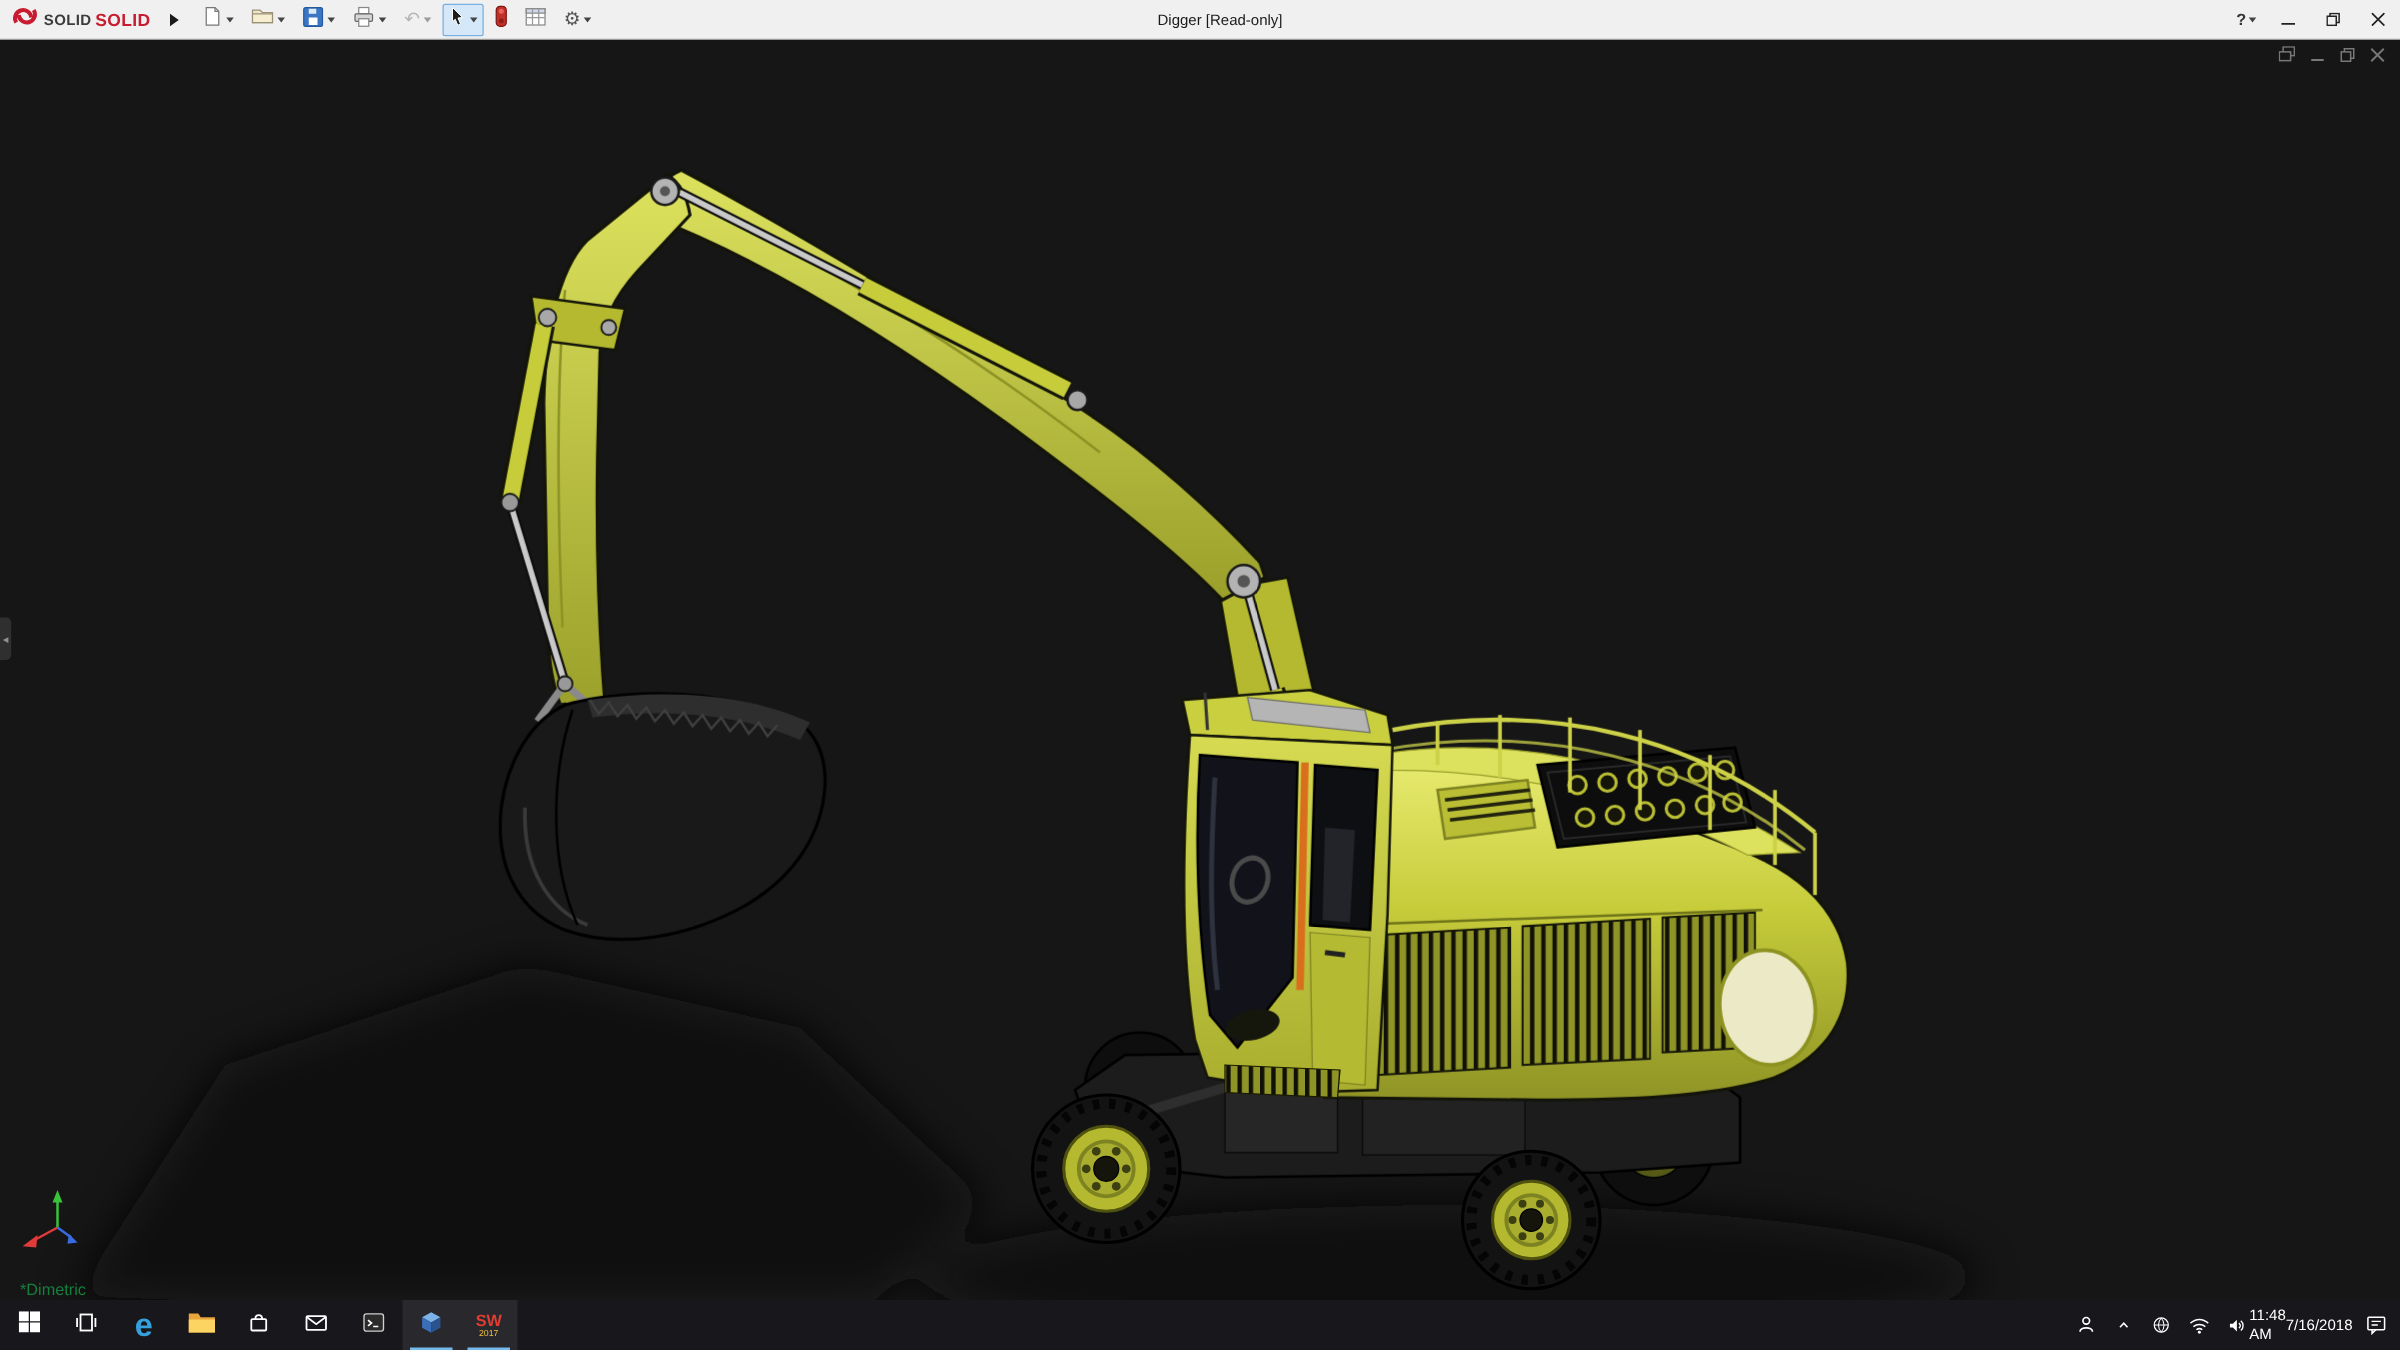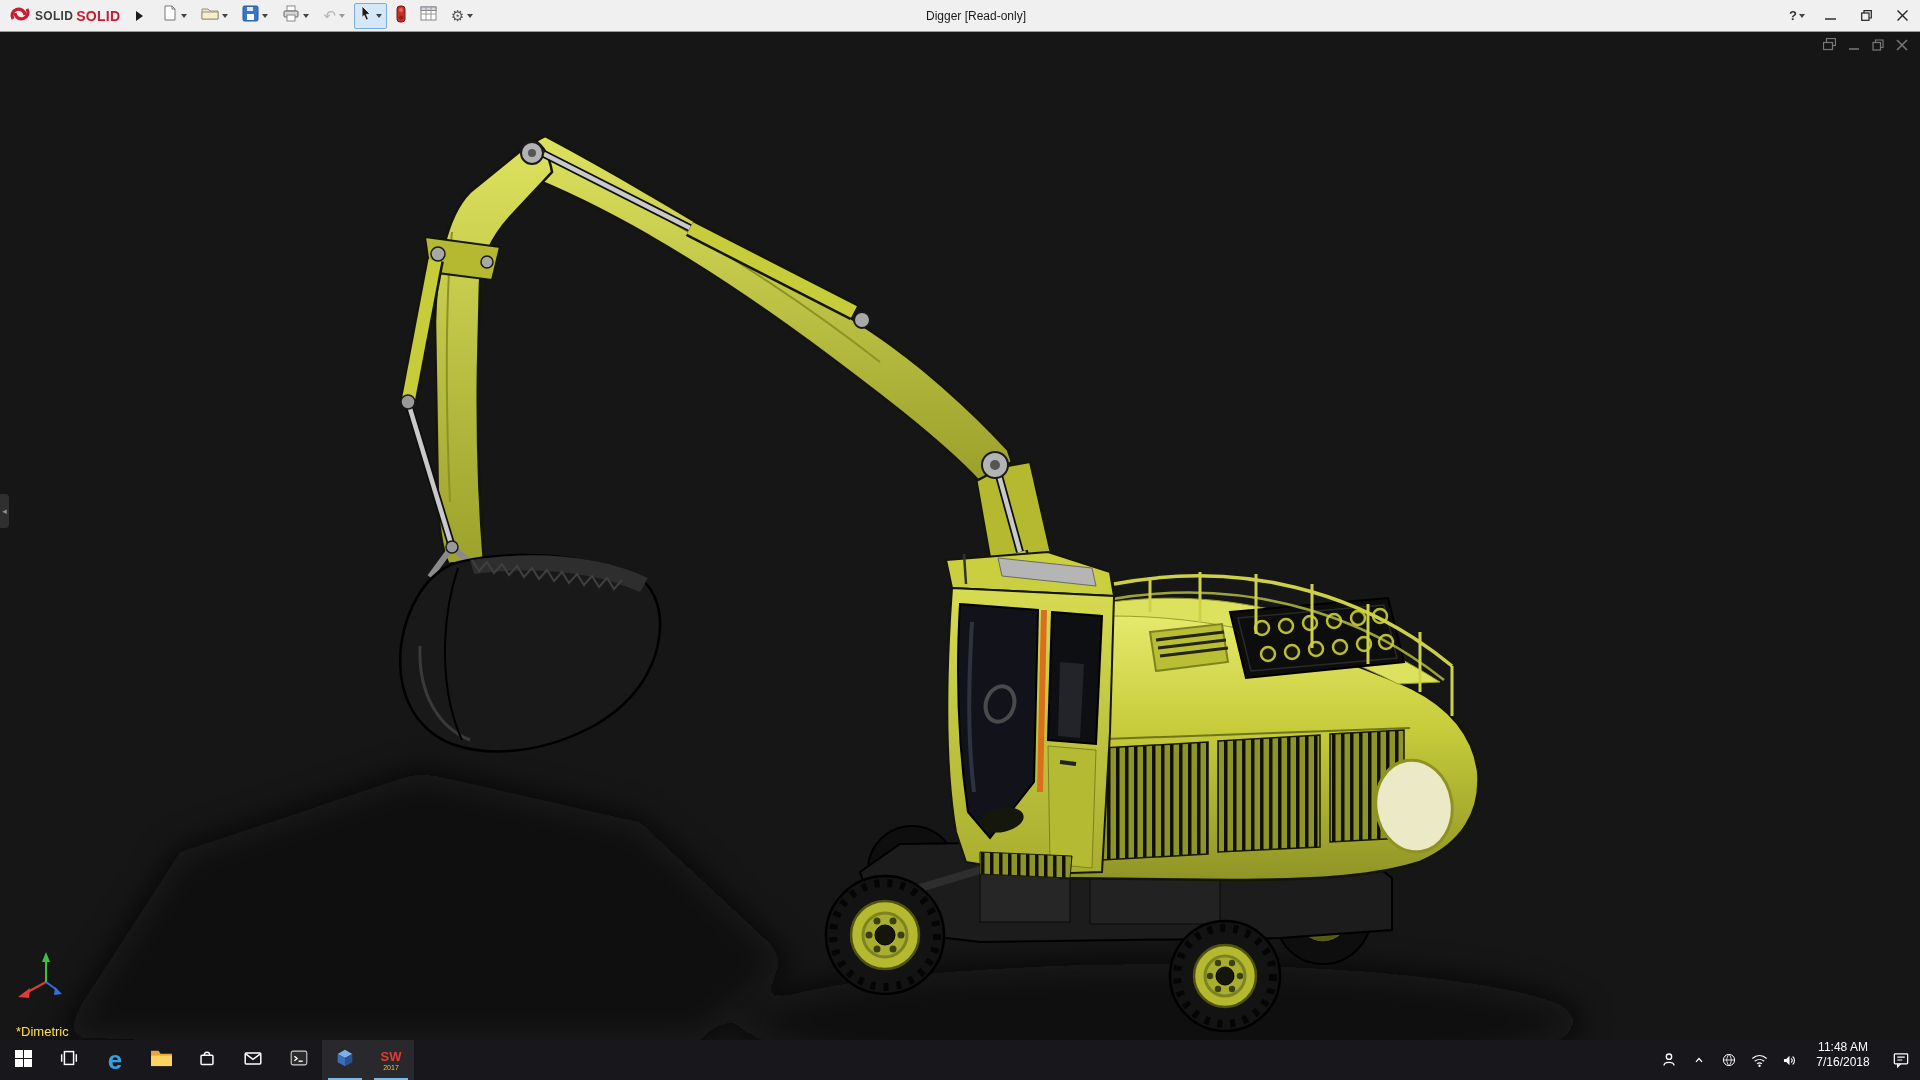--- a/index.html
+++ b/index.html
@@ -18,37 +18,37 @@
   .caret{width:0;height:0;border-top:4px solid #444;border-left:3.5px solid transparent;border-right:3.5px solid transparent;}
   .tb-title{position:absolute;left:50%;top:0;transform:translateX(-50%);height:32px;display:flex;align-items:center;font-size:12px;color:#1a1a1a;margin-left:16px;}
   .win-controls{margin-left:auto;display:flex;align-items:center;height:100%;}
   .win-btn{width:36px;height:100%;display:flex;align-items:center;justify-content:center;}
   .help-btn{font-size:13px;color:#333;font-weight:bold;width:30px;display:flex;align-items:center;justify-content:center;gap:2px;height:100%;}
 
   
   .viewport{position:absolute;top:32px;bottom:40px;left:0;right:0;background:#161616;overflow:hidden;}
   .viewport svg.model{position:absolute;top:0;left:0;}
   .vp-controls{position:absolute;top:5px;right:12px;display:flex;gap:12px;align-items:center;opacity:.85;}
-  .orientation-label{position:absolute;left:16px;bottom:1px;color:#fde047;font-size:13px;}
+  .orientation-label{position:absolute;left:16px;bottom:1px;color:#15803d;font-size:13px;}
   .side-tab{position:absolute;left:0;top:462px;width:9px;height:34px;background:#2f2f2f;border-radius:0 4px 4px 0;display:flex;align-items:center;justify-content:center;color:#909090;font-size:9px;}
 
   
   .taskbar{position:absolute;bottom:0;left:0;right:0;height:40px;background:#17171c;display:flex;align-items:stretch;}
   .task-btn{width:46px;display:flex;align-items:center;justify-content:center;position:relative;}
   .search-box{width:360px;background:#fdfdfd;border:1px solid #7b7b7b;display:flex;align-items:center;gap:8px;padding:0 10px;}
   .search-box input{border:none;outline:none;flex:1;font-size:14px;background:transparent;color:#333;font-family:"Liberation Sans","DejaVu Sans",sans-serif;}
   .edge-glyph{font-size:26px;font-weight:bold;color:#35a0dc;line-height:1;}
   .sw-app{display:flex;flex-direction:column;align-items:center;justify-content:center;line-height:1;}
   .sw-app .sw{font-weight:bold;font-size:13px;color:#e03c31;}
   .sw-app .yr{font-size:7px;color:#f0c040;margin-top:1px;}
   .task-btn.active-app{background:rgba(255,255,255,.08);}
   .task-btn.active-app::after{content:"";position:absolute;left:6px;right:6px;bottom:0;height:2px;background:#76b9ed;}
   .tray{margin-left:auto;display:flex;align-items:center;}
   .tray-btn{width:30px;height:40px;display:flex;align-items:center;justify-content:center;}
-  .clock{width:78px;height:40px;display:flex;flex-direction:column;align-items:center;justify-content:flex-start;color:#fff;font-size:12px;line-height:15px;}
+  .clock{width:78px;height:40px;display:flex;flex-direction:row;align-items:center;justify-content:flex-end;color:#fff;font-size:12px;line-height:15px;}
 </style>
 </head>
 <body>
 
 <div class="screen">
 
   <div class="titlebar">
     <div class="brand">
       <span>
         <svg width="24" height="20" viewBox="0 0 24 20">

